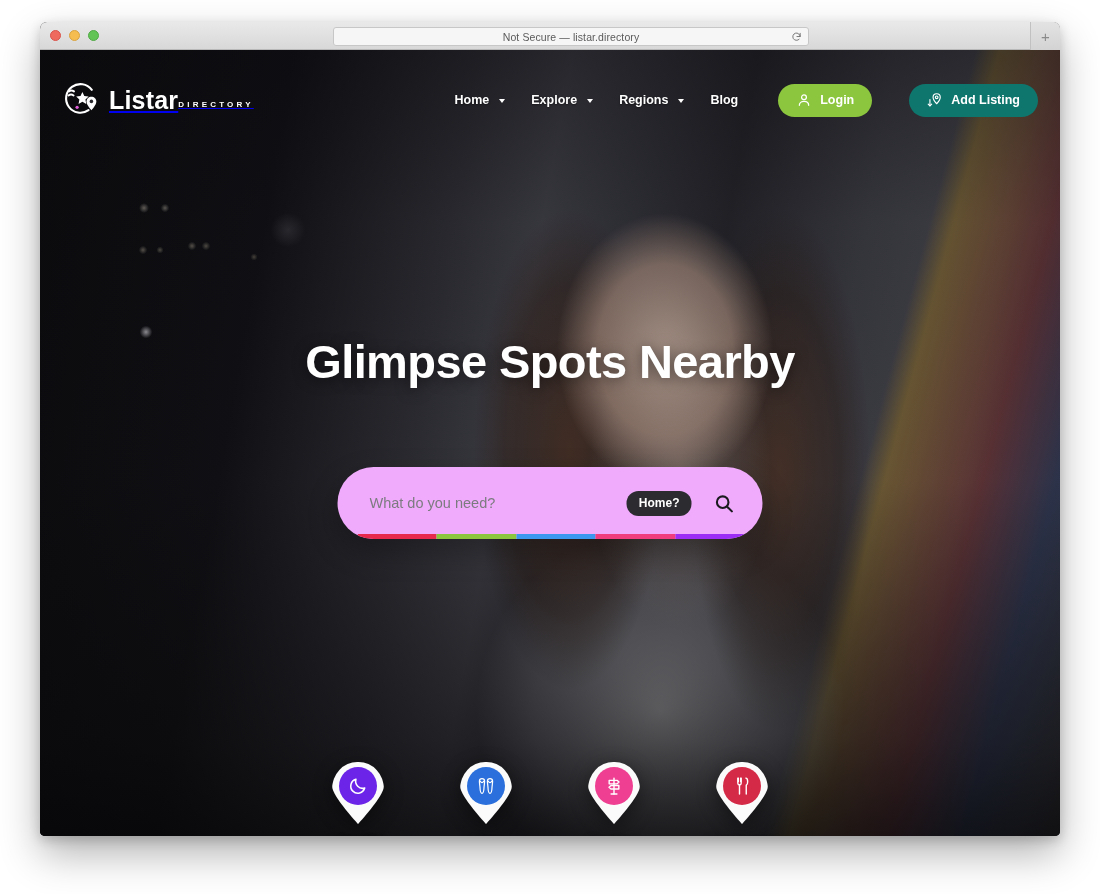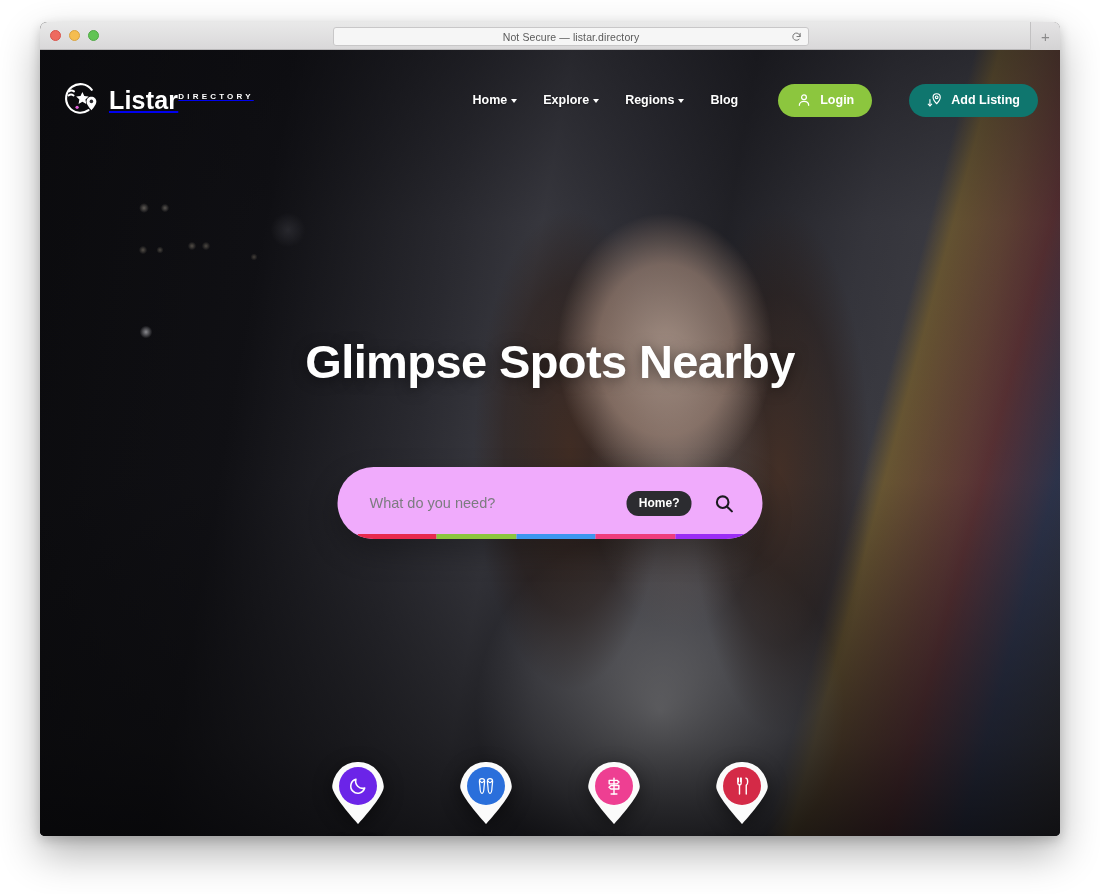--- a/index.html
+++ b/index.html
@@ -159,33 +159,33 @@
     font-size: 25px;
     font-weight: 700;
     color: #ffffff;
     letter-spacing: 0.2px;
   }
   .brand-sub {
     font-size: 8px;
     font-weight: 700;
     color: #ffffff;
     letter-spacing: 3.2px;
-    margin-top: 5px;
+    margin-top: 13px;
   }
 
   .nav {
     margin-left: auto;
     display: flex;
     align-items: center;
     gap: 26px;
   }
   .nav-link {
     display: flex;
     align-items: center;
-    gap: 4px;
+    gap: 10px;
     color: #ffffff;
     font-size: 12.5px;
     font-weight: 700;
     text-decoration: none;
     white-space: nowrap;
     text-shadow: 0 1px 2px rgba(0,0,0,0.45);
   }
   .caret {
     width: 0; height: 0;
     border-left: 3.5px solid transparent;

